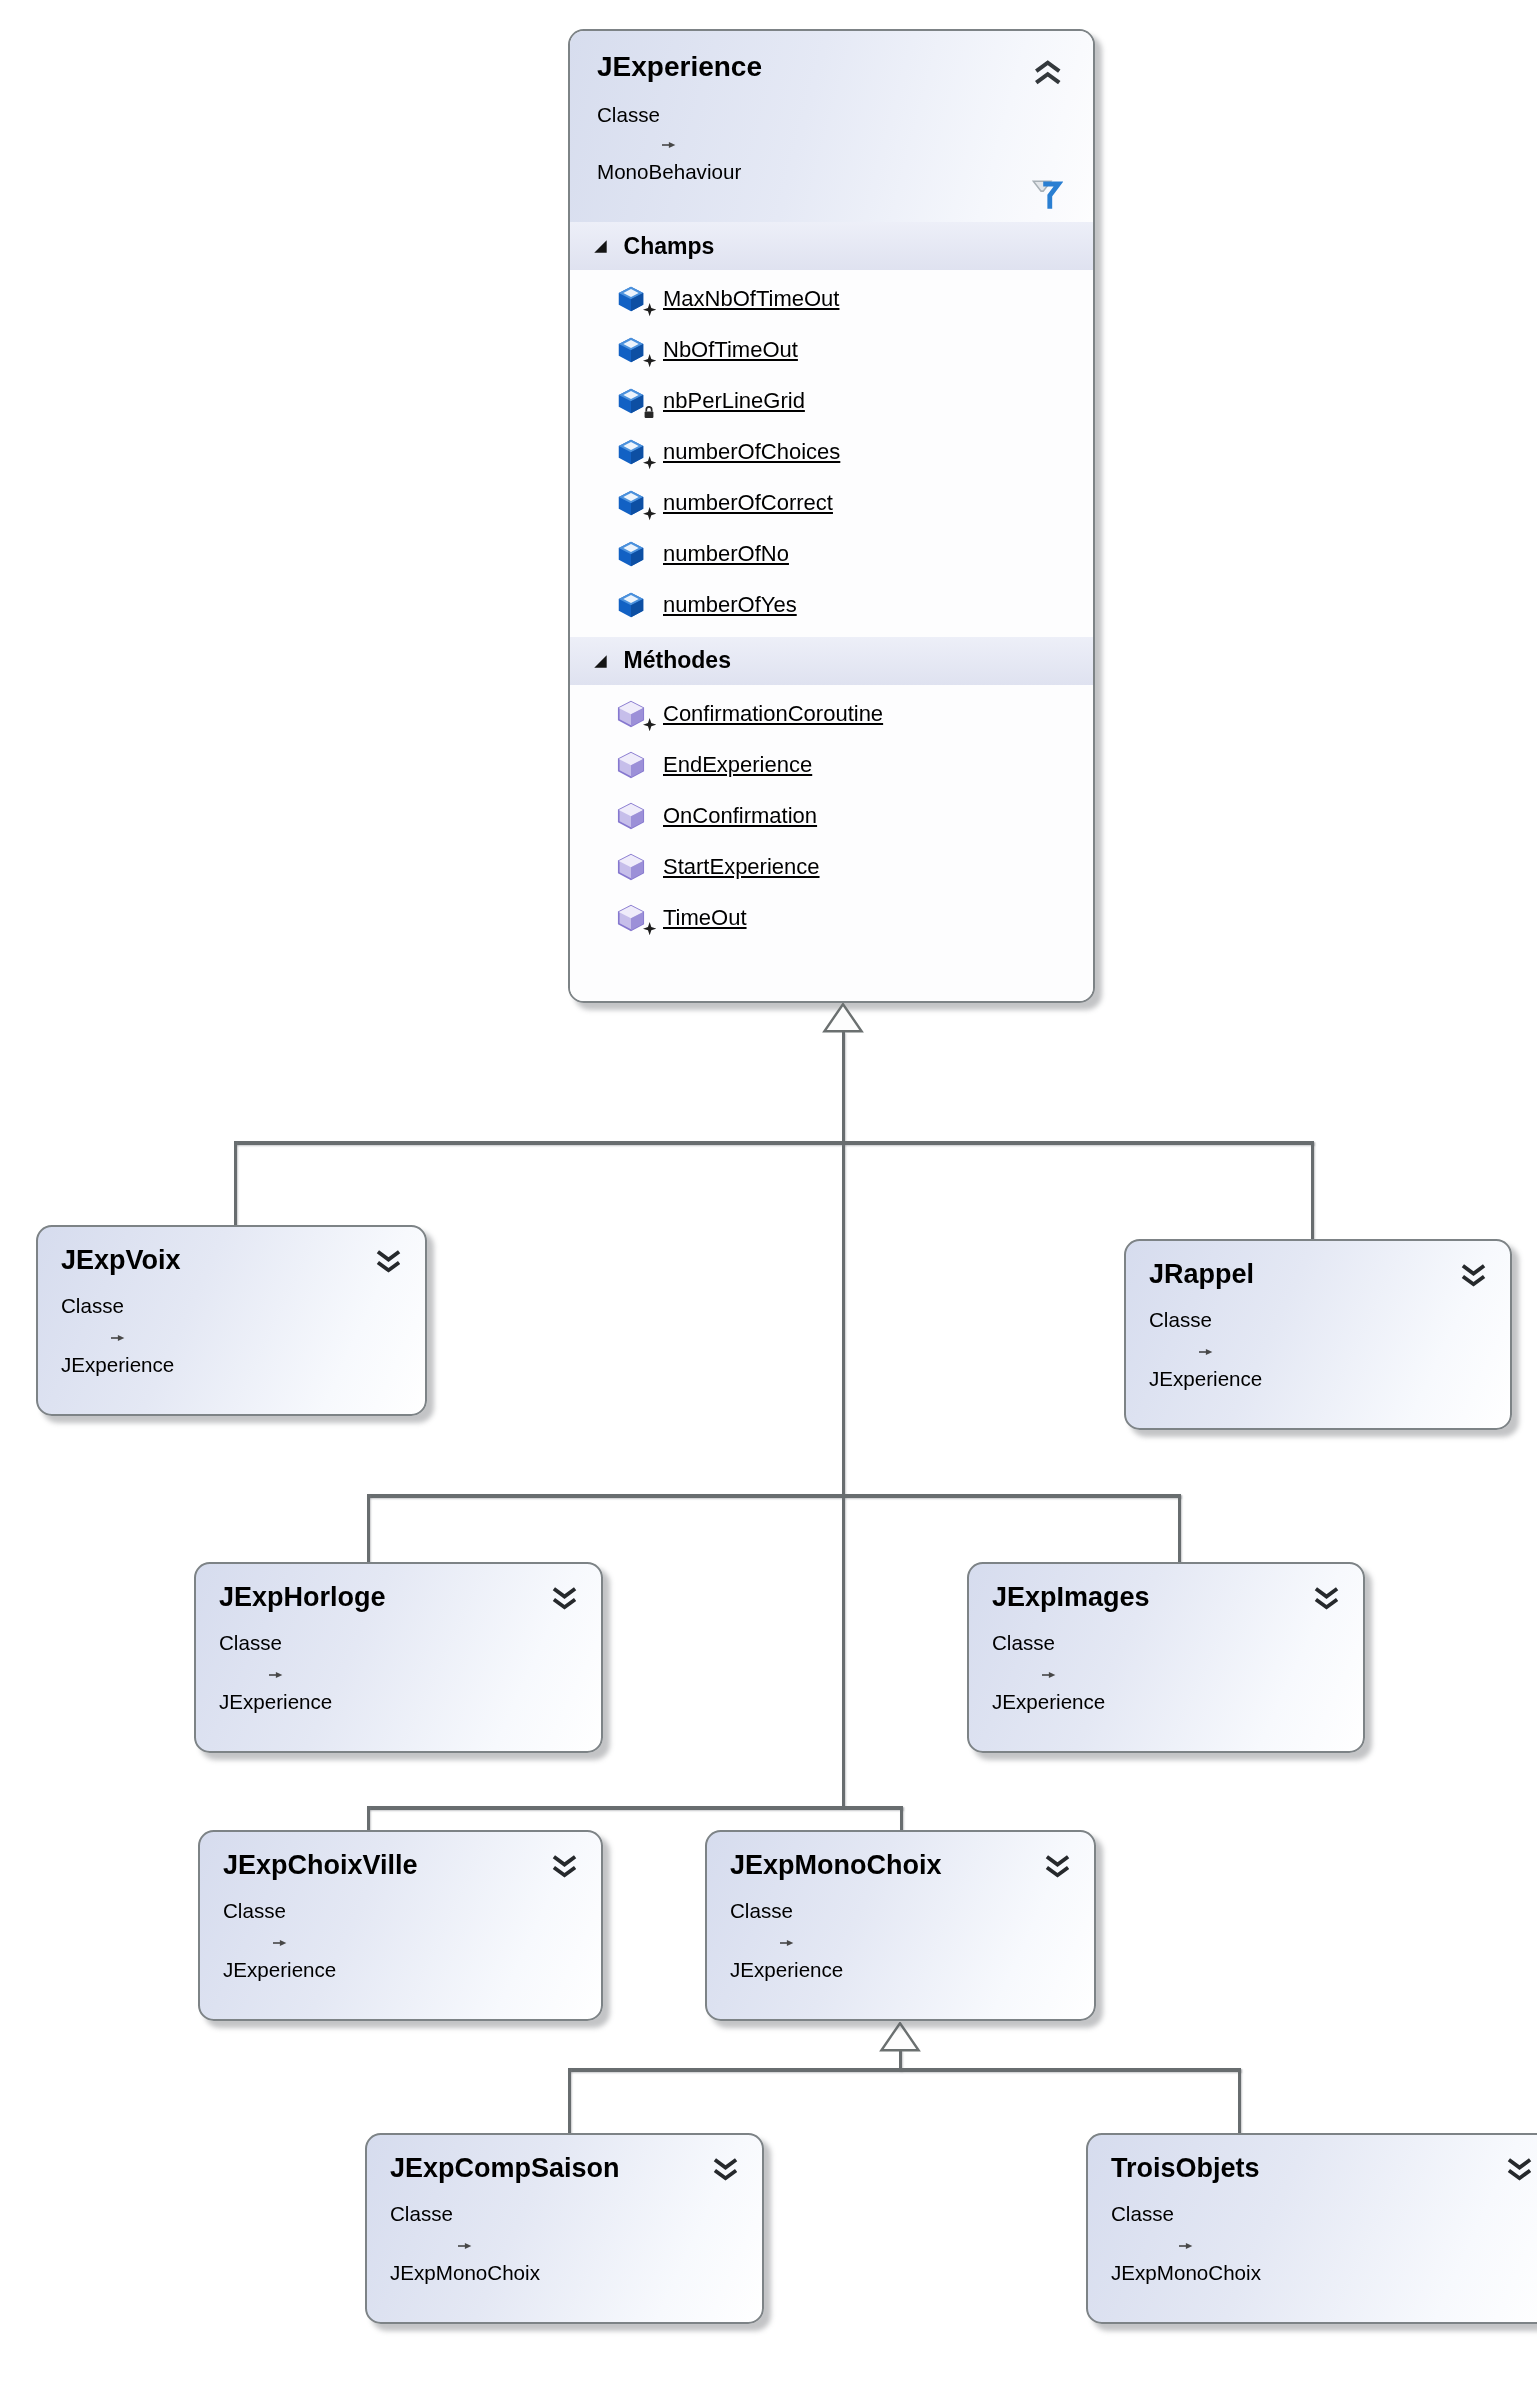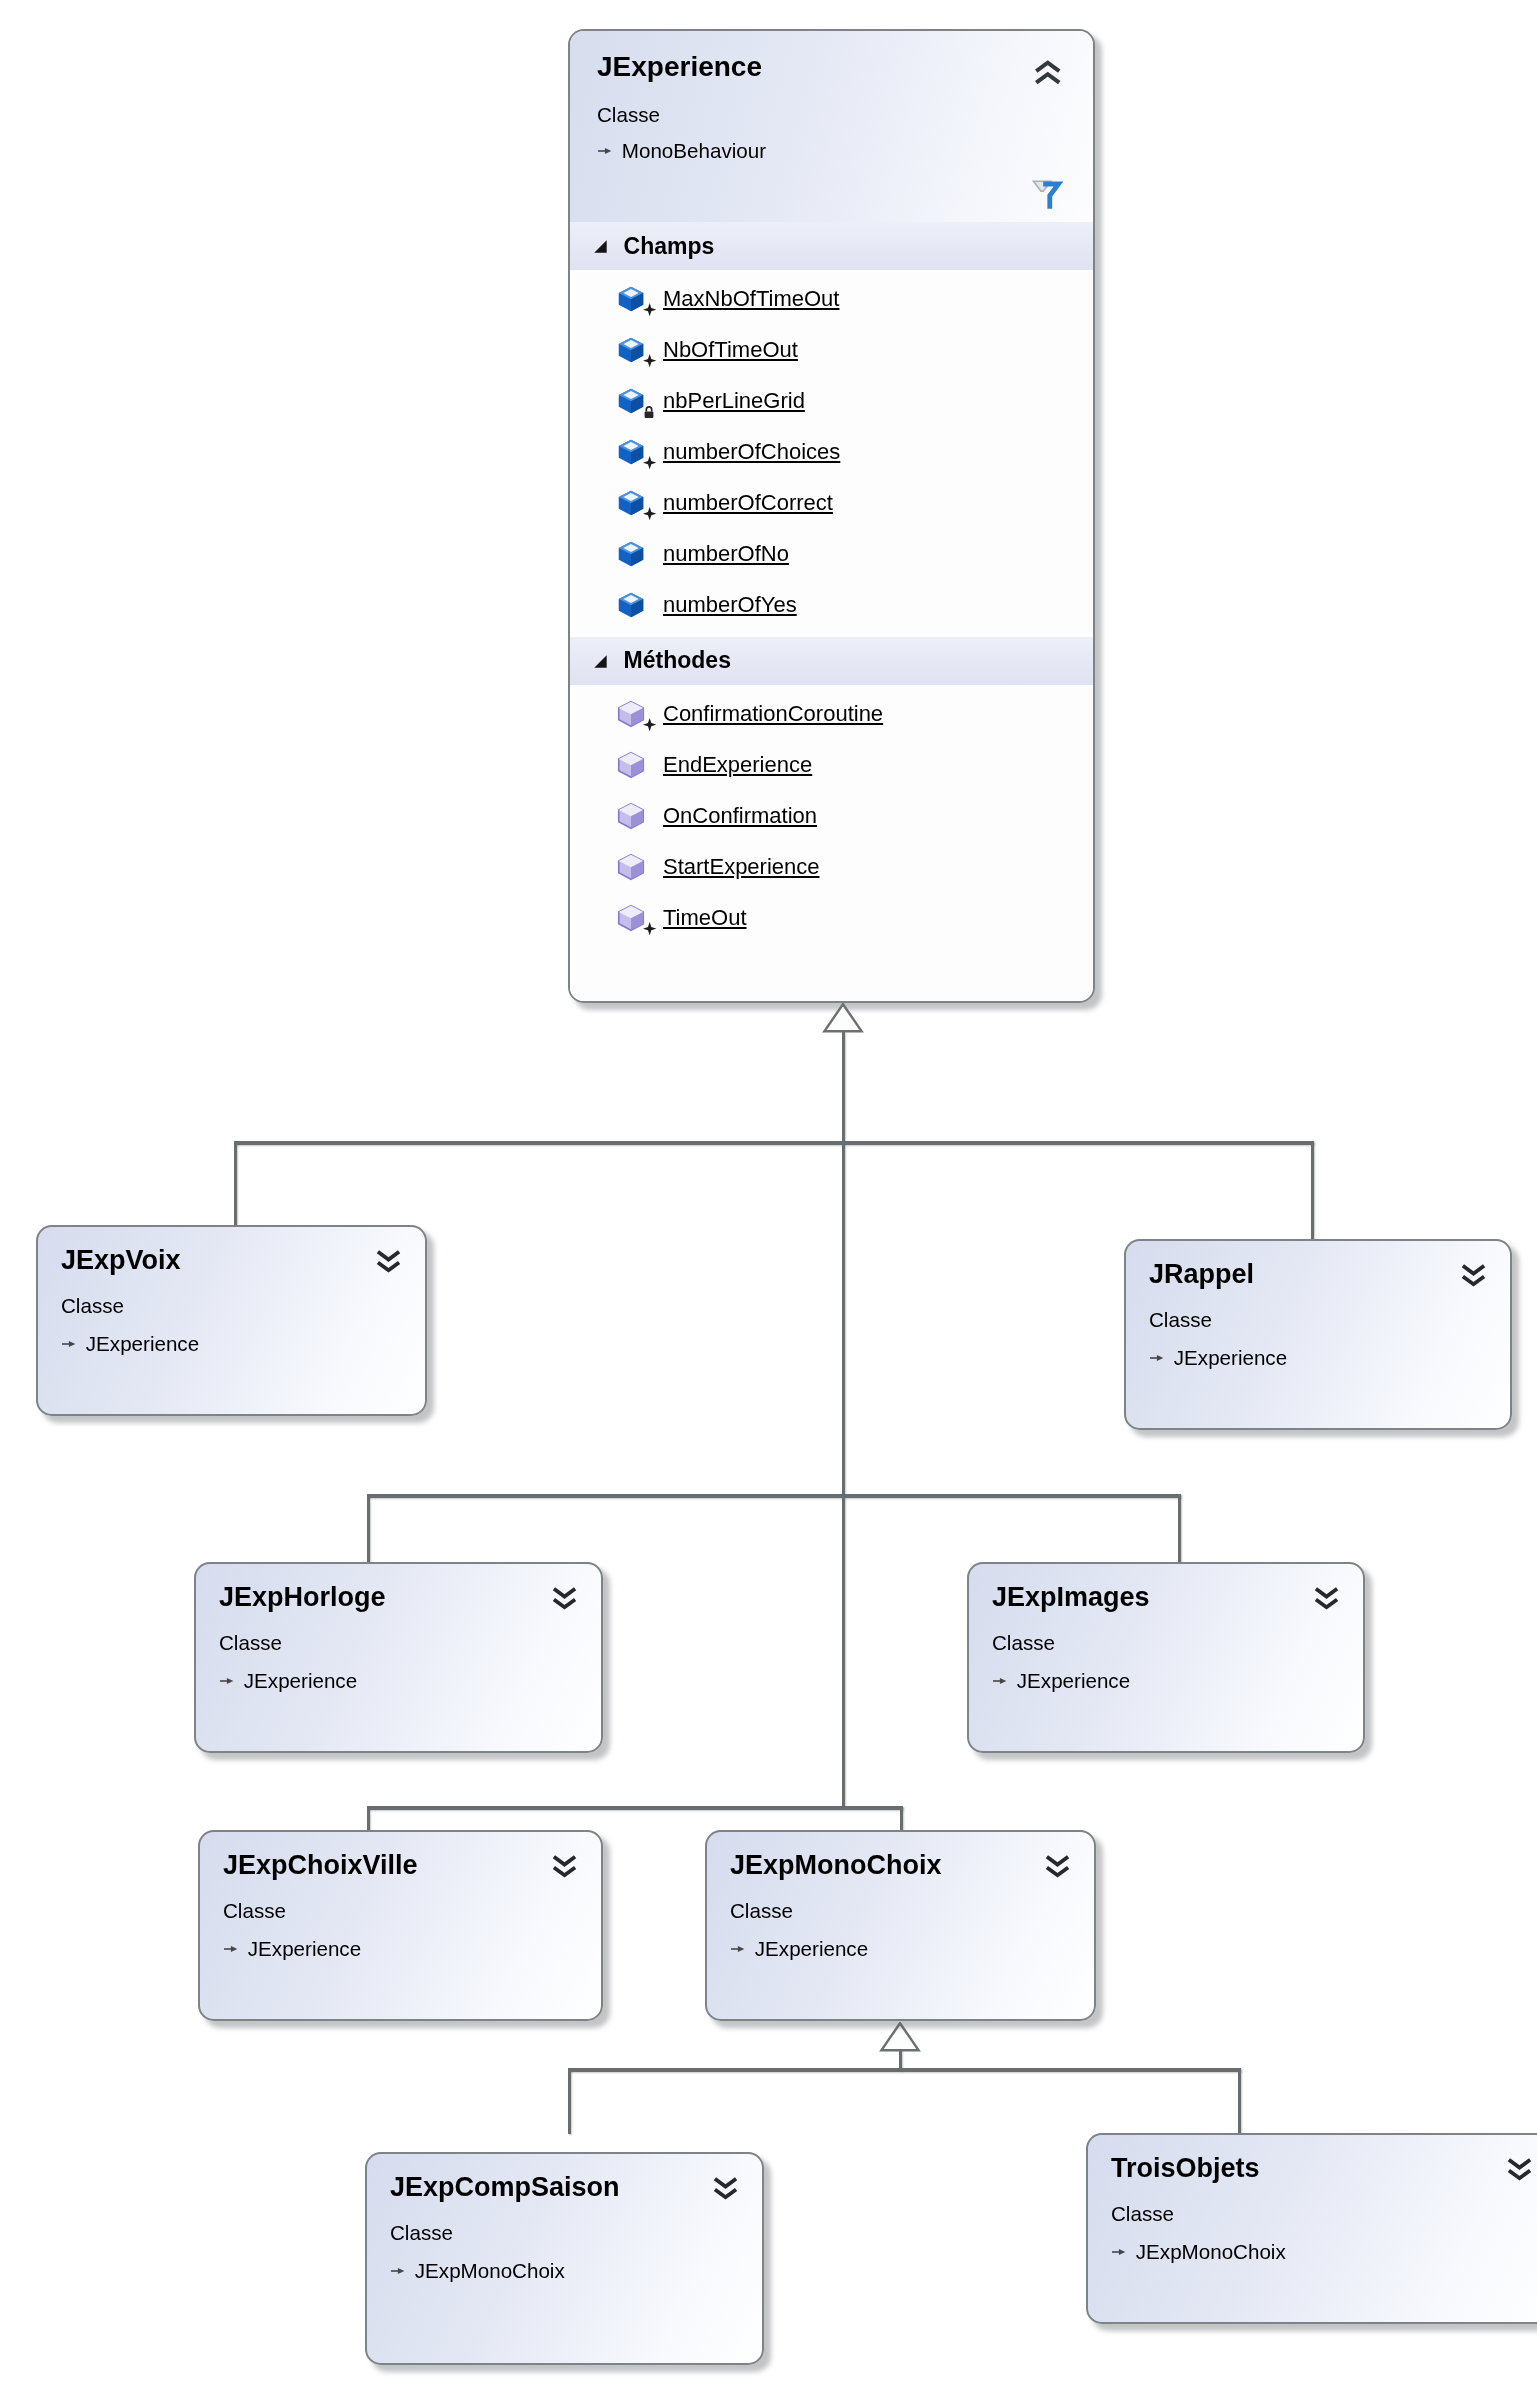--- a/index.html
+++ b/index.html
@@ -10,21 +10,21 @@
   .cbox{position:absolute;box-sizing:border-box;border:2.4px solid #7d8386;border-radius:15.8px;
         box-shadow:6.7px 6.7px 5.5px rgba(96,100,106,.38);overflow:hidden;
         background:linear-gradient(115deg,#d6dcee 0%,#e4e8f4 40%,#f7f9fd 78%,#ffffff 100%);}
   .cbox.root{background:#ffffff;}
   .root-header{position:absolute;top:0;left:0;right:0;height:191px;
         background:linear-gradient(105deg,#d7ddee 0%,#e5e9f5 45%,#f5f7fc 80%,#fdfdfe 100%);}
   .cbox h1,.cbox h2{margin:0;position:absolute;font-weight:bold;line-height:1.1;}
   .root h1{left:27px;top:20.6px;font-size:28px;}
   .kind{position:absolute;font-size:20.6px;}
   .root .kind{left:27px;top:72px;}
-  .baserow{position:absolute;display:flex;align-items:center;gap:9px;font-size:20.6px;}
+  .baserow{position:absolute;display:flex;align-items:center;gap:9px;font-size:20.6px;flex-direction:column;}
   .root .baserow{left:27px;top:108px;}
   .chev,.funnel{position:absolute;background:none;border:none;padding:0;margin:0;cursor:pointer;line-height:0;}
   .root-chev{right:30px;top:28px;}
   .funnel{right:30px;top:147px;}
 
   .members{position:absolute;top:191px;left:0;right:0;bottom:0;background:#fdfdfe;}
   .sec-header{height:48px;display:flex;align-items:center;gap:15.8px;padding-left:22px;
         background:linear-gradient(#edeff8,#dfe2f0);font-size:23px;font-weight:bold;cursor:pointer;}
   .sec-rows{padding:3.6px 0 6px 0;background:#fdfdfe;}
   .member-row{height:51px;display:flex;align-items:center;gap:18px;padding-left:47px;font-size:22px;cursor:default;text-decoration:underline;}
@@ -362,21 +362,21 @@
       <div class="baserow">
         <span class="exp">
           <svg viewBox="0 0 32 16" width="23" height="12">
             <path d="M2 8 H17" stroke="#3b3b3b" stroke-width="3.4"></path>
             <polygon points="16,2 29,8 16,14" fill="#474747"></polygon>
           </svg>
         </span>
         <span>JExperience</span>
       </div>
     </section>
-    <section class="cbox sub" style="left: 365px; top: 2133px; width: 399px; height: 213px; margin-top: 19px;">
+    <section class="cbox sub" style="left: 365px; top: 2133px; width: 399px; height: 191px;">
       <button class="chev"><svg viewBox="0 0 26 22" width="29" height="25.5">
           <path d="M3.5 3 L13 10 L22.5 3 M3.5 12.5 L13 19.5 L22.5 12.5" stroke="#26292c" stroke-width="3.4" fill="none"></path>
         </svg></button>
       <h2>JExpCompSaison</h2>
       <div class="kind">Classe</div>
       <div class="baserow">
         <span class="exp">
           <svg viewBox="0 0 32 16" width="23" height="12">
             <path d="M2 8 H17" stroke="#3b3b3b" stroke-width="3.4"></path>
             <polygon points="16,2 29,8 16,14" fill="#474747"></polygon>

